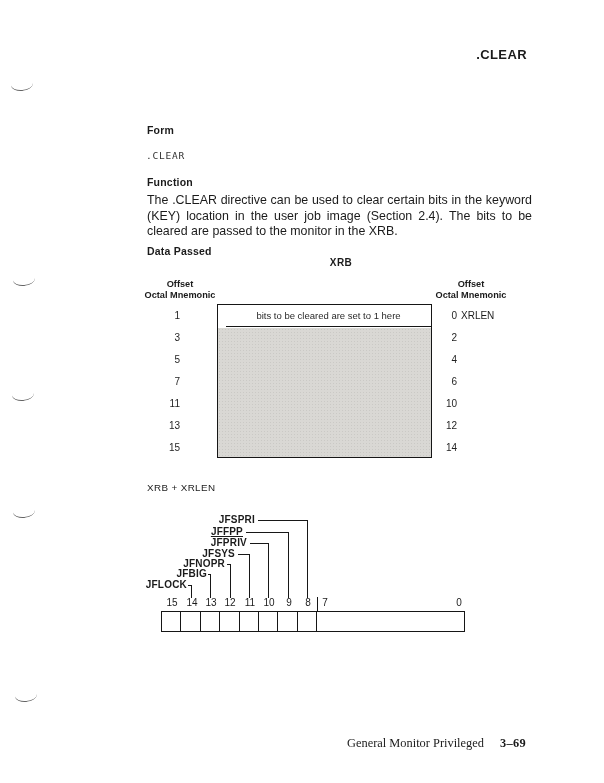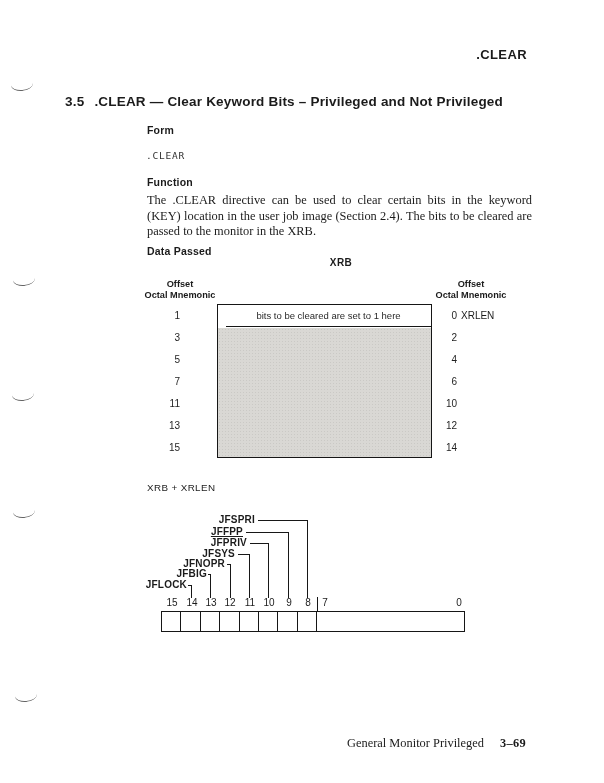--- a/index.html
+++ b/index.html
@@ -9,21 +9,21 @@
     font-family:"Liberation Sans", sans-serif;
   }
   .abs { position:absolute; }
   
   .running-header { top:47px; right:77px; font-size:13px; font-weight:bold; letter-spacing:0.4px; }
   .section-heading { top:94px; left:65px; font-size:13.5px; font-weight:bold; letter-spacing:0.2px; white-space:nowrap; }
   .section-heading .num { margin-right:10px; }
   .subhead { font-size:10.5px; font-weight:bold; letter-spacing:0.2px; }
   .code { font-family:"DejaVu Sans Mono", monospace; font-size:9.5px; letter-spacing:0.8px; color:#333; }
   .body-par {
-    top:193px; left:147px; width:385px; font-family:Liberation Serif, serif;
+    top:193px; left:147px; width:385px; font-family:Liberation Sans, sans-serif;
     font-size:12.4px; line-height:15.7px; text-align:justify; margin:0;
   }
   .xrb-title { top:257px; left:321px; width:40px; text-align:center; font-size:10px; font-weight:bold; letter-spacing:0.4px; }
   .col-header { top:279px; width:104px; text-align:center; font-size:9.2px; font-weight:bold; line-height:10.5px; }
   .col-header.left { left:128px; } .col-header.right { left:419px; }
   
   .xrb-box { top:304px; left:217px; width:215px; height:154px; border:1.7px solid #161616; box-sizing:border-box; background:#ffffff;padding-left:8px; }
   .xrb-banner { height:21px; border-bottom:1.7px solid #161616; display:flex; align-items:center; justify-content:center; font-size:9.5px; color:#2a2a2a; background:#fff; }
   .xrb-gray {
     position:absolute; left:0; right:0; top:22.7px; bottom:0;
@@ -64,23 +64,20 @@
 <div class="page">
 
   <div class="abs curl" style="left:11px; top:82px;"></div>
   <div class="abs curl" style="left:13px; top:277px;"></div>
   <div class="abs curl" style="left:12px; top:392px;"></div>
   <div class="abs curl" style="left:13px; top:509px;"></div>
   <div class="abs curl" style="left:15px; top:693px;"></div>
 
   <div class="abs running-header">.CLEAR</div>
 
-  <div class="abs section-heading">
-    <span class="num">3.5</span><span>.CLEAR — Clear Keyword Bits – Privileged and Not Privileged</span>
-  </div>
 
   <div class="abs subhead" style="left:147px; top:124px;">Form</div>
   <div class="abs code" style="left:146px; top:150px;">.CLEAR</div>
 
   <div class="abs subhead" style="left:147px; top:176px;">Function</div>
   <p class="abs body-par">The .CLEAR directive can be used to clear certain bits in the keyword (KEY) location in the user job image (Section 2.4). The bits to be cleared are passed to the monitor in the XRB.</p>
 
   <div class="abs subhead" style="left:147px; top:245px;">Data Passed</div>
   <div class="abs xrb-title">XRB</div>
 

